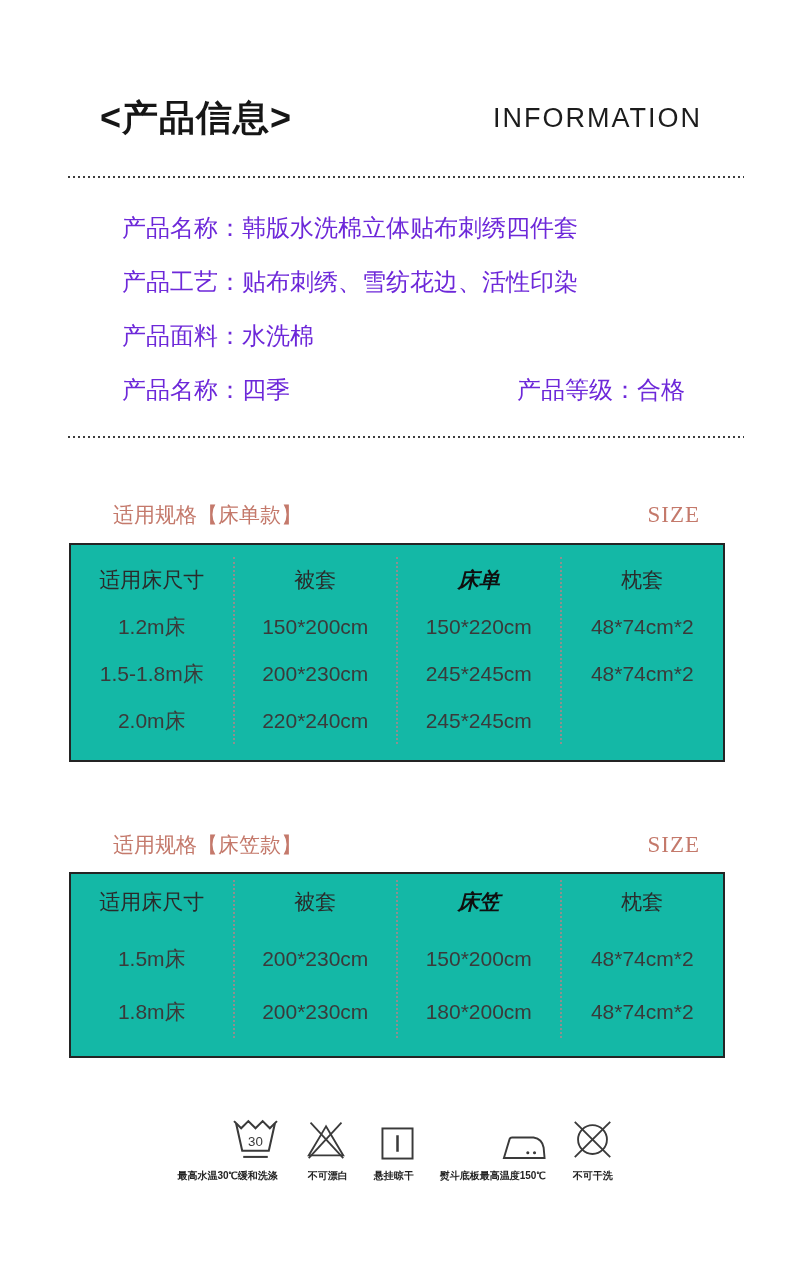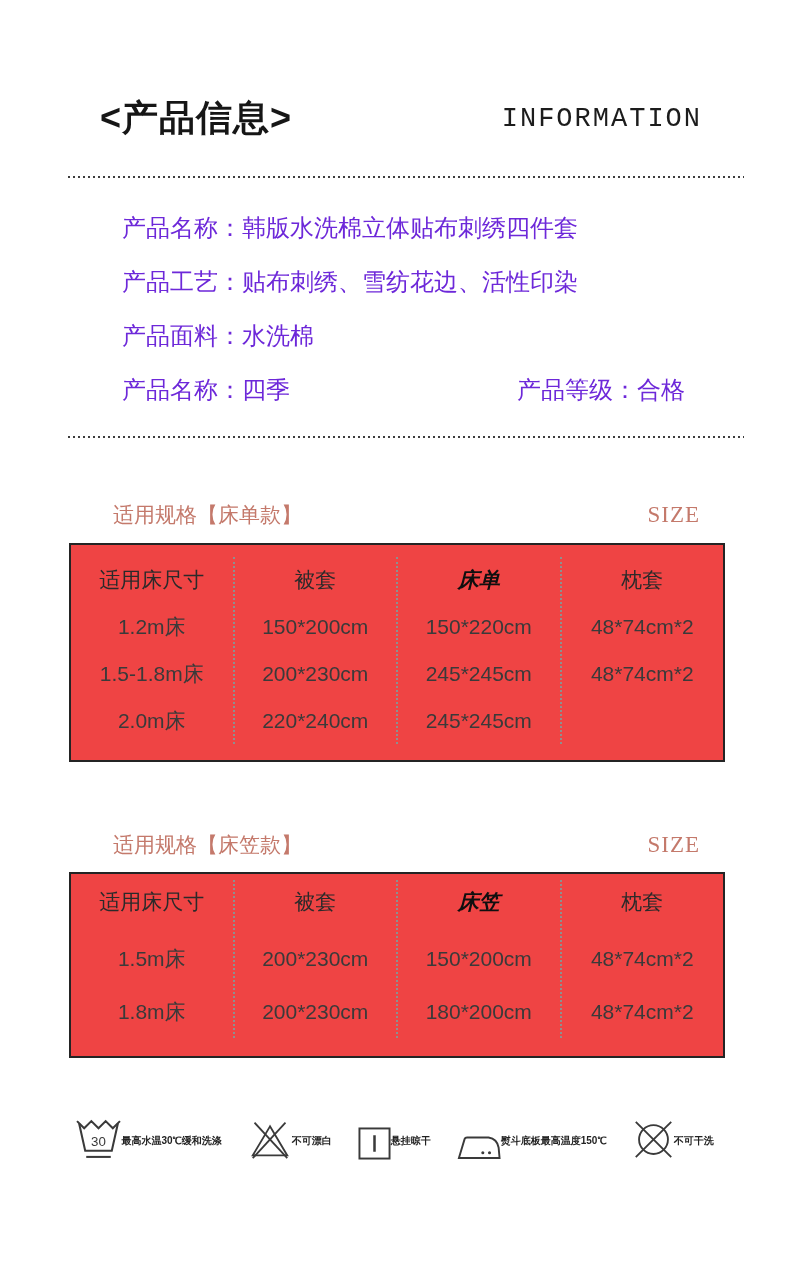--- a/index.html
+++ b/index.html
@@ -4,21 +4,21 @@
 <style>
   html,body{margin:0;padding:0;background:#ffffff;}
   .page{position:relative;width:790px;height:1278px;background:#ffffff;margin:0 auto;overflow:hidden;
         font-family:"Liberation Sans",sans-serif;}
 
   
   .hdr{position:absolute;top:98px;left:100px;right:88px;display:flex;
        justify-content:space-between;align-items:flex-end;}
   .title{font-family:"Liberation Sans",sans-serif;font-weight:700;font-size:36px;
          color:#161616;letter-spacing:1px;line-height:1.1;white-space:nowrap;}
-  .subtitle{font-family:Liberation Mono, monospace;font-size:27px;color:#1c1c1c;
+  .subtitle{font-family:Liberation Sans, sans-serif;font-size:27px;color:#1c1c1c;
             letter-spacing:2px;margin-bottom:4px;white-space:nowrap;}
 
   
   .rule{position:absolute;left:68px;right:46px;height:2px;
         background-image:repeating-linear-gradient(to right,#3c3c3c 0,#3c3c3c 2px,transparent 2px,transparent 5px);}
   .rule1{top:176px;}
   .rule2{top:436px;}
 
   
   .details{position:absolute;top:201px;left:122px;right:50px;
@@ -29,39 +29,39 @@
   
   .sec-head{position:absolute;left:69px;width:656px;box-sizing:border-box;
             padding:0 25px 0 44px;display:flex;justify-content:space-between;align-items:baseline;gap:48px;}
   .sec-head1{top:501px;}
   .sec-head2{top:831px;}
   .spec-title{font-family:"Liberation Serif",serif;font-size:21px;color:#c4796b;white-space:nowrap;}
   .size-label{font-family:"Liberation Serif",serif;font-size:23px;color:#c4796b;letter-spacing:1px;}
 
   
   .spec-table{position:absolute;left:69px;width:656px;box-sizing:border-box;
-              border:2px solid #242424;display:flex;background:#ef4444;}
+              border:2px solid #242424;display:flex;background:#14b8a6;}
   .t1{top:543px;height:219px;padding:12px 0 16px;}
   .t2{top:872px;height:186px;padding:6px 0 18px;}
   .spec-col{flex:1;display:flex;flex-direction:column;min-width:0;}
   .spec-col + .spec-col{border-left:2px dotted #8f8f8f;}
   .spec-head{display:flex;align-items:center;justify-content:center;
              font-family:"Liberation Serif",serif;font-size:21px;color:#2a2a2a;white-space:nowrap;}
   .t1 .spec-head{height:46px;}
   .t2 .spec-head{height:44px;margin-bottom:8px;}
   .spec-head.bold{font-weight:700;color:#0f0f0f;font-style:italic;}
   .spec-cell{display:flex;align-items:center;justify-content:center;
              font-family:"Liberation Sans",sans-serif;font-size:21px;color:#3a3a3a;white-space:nowrap;}
   .t1 .spec-cell{height:47px;}
   .t2 .spec-cell{height:53px;}
 
   
   .care{position:absolute;top:1112px;left:0;right:0;display:flex;
         justify-content:center;align-items:flex-end;gap:26px;}
-  .care-item{display:flex;flex-direction:row;align-items:center;}
+  .care-item{display:flex;flex-direction:column;align-items:flex-end;}
   .icon-box{height:48px;display:flex;align-items:flex-end;justify-content:center;}
   .care-label{margin-top:9px;font-size:10px;font-weight:700;color:#222222;
               letter-spacing:0;white-space:nowrap;font-family:"Liberation Sans",sans-serif;}
   .care svg{display:block;}
   .care .stroke{stroke:#3a3a3a;stroke-width:2;fill:none;}
   .care .num{fill:#3a3a3a;font-family:"Liberation Sans",sans-serif;font-size:13px;}
 </style>
 </head>
 <body>
 

